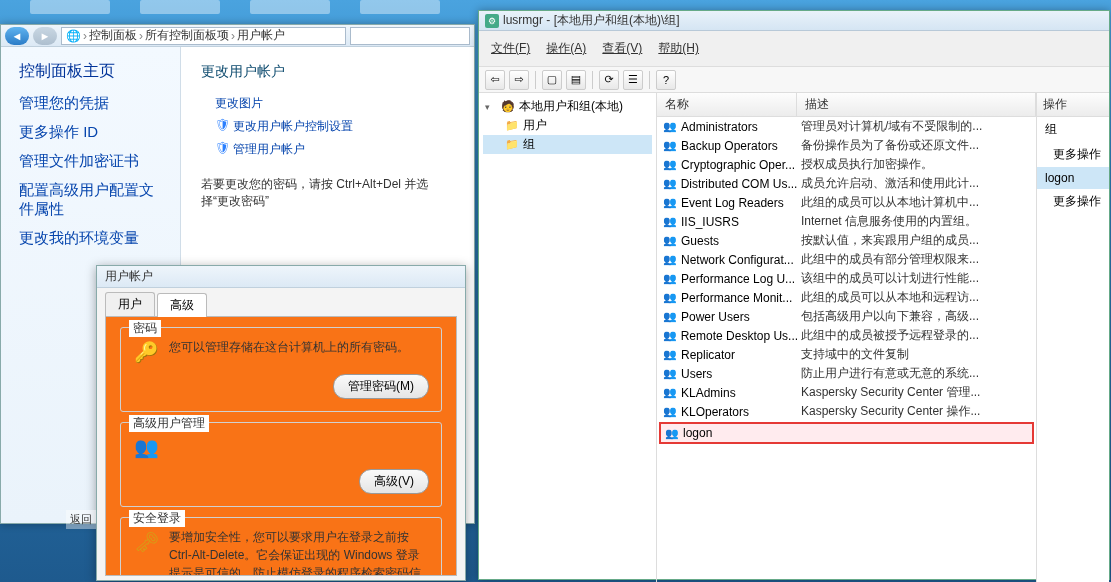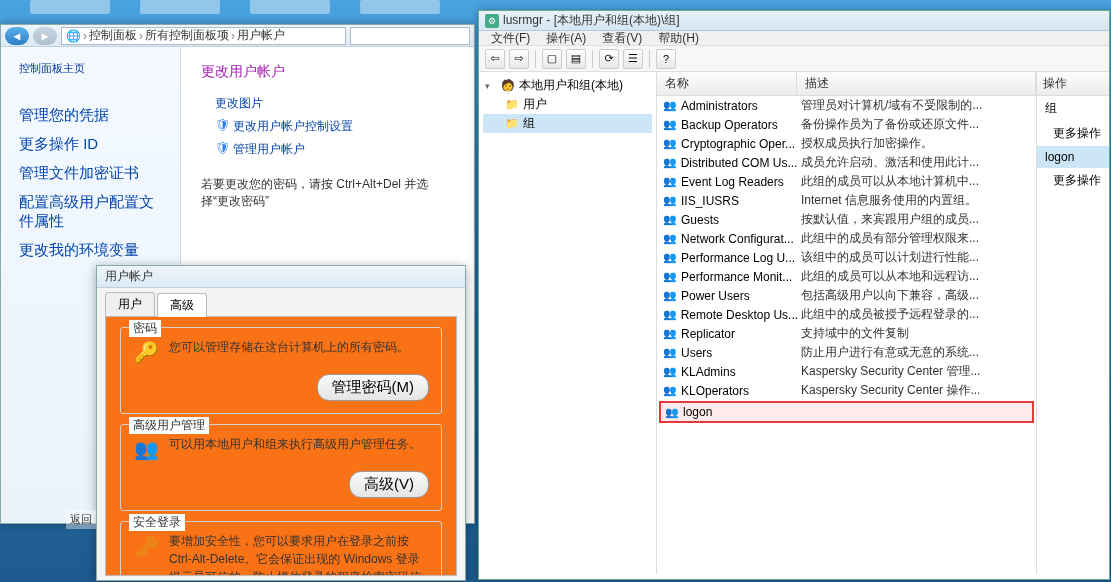--- a/index.html
+++ b/index.html
@@ -12,34 +12,34 @@
     .cpl-window { position:absolute; top:24px; left:0; width:475px; height:500px; background:#fff; border:1px solid #8aa; box-shadow:0 0 8px rgba(0,0,0,.3); }
     .cpl-titlebar { height:22px; background:linear-gradient(180deg,#eef5fb,#dce9f5); border-bottom:1px solid #c0d0dd; display:flex; align-items:center; padding:0 4px; gap:4px; }
     .nav-btn { width:24px; height:18px; background:linear-gradient(180deg,#5fb3ef,#2b7cc7); border-radius:10px; display:flex; align-items:center; justify-content:center; color:#fff; font-size:11px; cursor:pointer; }
     .nav-btn.disabled { background:linear-gradient(180deg,#c9d7e3,#aebfcf); }
     .breadcrumb { flex:1; height:18px; background:#fff; border:1px solid #abc; display:flex; align-items:center; padding:0 4px; gap:2px; font-size:11px; color:#333; }
     .breadcrumb .sep { color:#888; }
     .breadcrumb .seg { color:#333; }
     .searchbox { width:120px; height:18px; background:#fff; border:1px solid #abc; font-size:11px; padding:0 4px; color:#999; }
     .cpl-body { display:flex; height:calc(100% - 22px); }
     .cpl-side { width:180px; background:linear-gradient(180deg,#f3f9ff,#eaf3fb); padding:14px 18px; border-right:1px solid #d0dde8; }
-    .cpl-side-title { color:#003399; font-size:11px; margin-bottom:30px; }
+    .cpl-side-title { color:#003399; font-size:16px; margin-bottom:12px; }
     .cpl-side-link { color:#0645ad; font-size:15px; margin-bottom:10px; cursor:pointer; display:block; }
     .cpl-main { flex:1; padding:16px 20px; }
-    .cpl-main-title { font-size:14px; color:#a21caf; margin-bottom:14px; }
+    .cpl-main-title { font-size:14px; color:#0c4a6e; margin-bottom:14px; }
     .cpl-action { color:#0645ad; font-size:12px; margin:6px 0 6px 14px; cursor:pointer; display:flex; align-items:flex-start; gap:4px; }
     .shield-icon { width:14px; height:14px; display:inline-block; }
     .shield-icon::before { content:"🛡"; font-size:12px; color:#2a7fff; }
     .cpl-hint { font-size:12px; color:#333; margin-top:18px; }
 
     
     .mmc-window { position:absolute; top:10px; left:478px; width:632px; height:570px; background:#fff; border:1px solid #6a8; box-shadow:0 0 8px rgba(0,0,0,.3); }
     .mmc-titlebar { height:20px; background:linear-gradient(180deg,#e9f2fa,#d5e5f3); border-bottom:1px solid #b8c9d8; display:flex; align-items:center; padding:0 6px; font-size:11px; color:#333; gap:4px; }
     .mmc-icon { width:14px; height:14px; background:#4a8; border-radius:2px; display:flex; align-items:center; justify-content:center; font-size:9px; color:#fff; }
-    .mmc-menubar { height:15px; background:#f0f0f0; border-bottom:1px solid #ddd; display:flex; align-items:center; padding:0 6px; gap:4px; font-size:11px; color:#333; }
+    .mmc-menubar { height:36px; background:#f0f0f0; border-bottom:1px solid #ddd; display:flex; align-items:center; padding:0 6px; gap:4px; font-size:11px; color:#333;text-decoration:underline; }
     .mmc-menubar .menu { padding:2px 6px; cursor:pointer; }
     .mmc-toolbar { height:26px; background:#f7f7f7; border-bottom:1px solid #ddd; display:flex; align-items:center; padding:0 6px; gap:4px; }
     .tb-btn { width:20px; height:20px; border:1px solid #ccc; background:linear-gradient(180deg,#fff,#e8e8e8); border-radius:2px; display:flex; align-items:center; justify-content:center; font-size:11px; cursor:pointer; }
     .tb-sep { width:1px; height:18px; background:#ccc; margin:0 2px; }
     .mmc-body { display:flex; height:calc(100% - 66px); }
     .mmc-tree { width:178px; border-right:1px solid #ddd; padding:4px; font-size:12px; }
     .tree-row { display:flex; align-items:center; gap:4px; padding:1px 2px; cursor:pointer; }
     .tree-row.sel { background:#cde6f7; }
     .tree-toggle { width:12px; color:#666; font-size:9px; }
     .tree-icon { width:14px; height:14px; display:flex; align-items:center; justify-content:center; font-size:11px; }
@@ -70,21 +70,21 @@
     .dlg-tab.active { background:#fff; position:relative; top:1px; }
     .dlg-panel { margin:0 8px 8px 8px; background:#f97316; border:1px solid #bbb; padding:10px 14px; height:calc(100% - 54px); overflow:auto; }
     .grp { border:1px solid #d0d0d0; border-radius:3px; margin-bottom:10px; padding:10px 12px 12px 12px; position:relative; }
     .grp-title { position:absolute; top:-8px; left:8px; background:#fff; padding:0 4px; font-size:12px; color:#333; }
     .grp-body { font-size:12px; color:#333; display:flex; gap:8px; }
     .grp-text { flex:1; line-height:1.5; }
     .grp-ico { width:28px; height:28px; display:flex; align-items:center; justify-content:center; font-size:20px; }
     .key-icon::before { content:"🔑"; color:#d4a017; }
     .users-icon::before { content:"👥"; color:#4a90d9; }
     .lock-icon::before { content:"🗝"; color:#d4a017; }
-    .dlg-btn { padding:3px 14px; font-size:15px; background:linear-gradient(180deg,#fafafa,#e5e5e5); border:1px solid #999; border-radius:12px; cursor:pointer; margin-top:8px; float:right; }
+    .dlg-btn { padding:3px 14px; font-size:12px; background:linear-gradient(180deg,#fafafa,#e5e5e5); border:1px solid #999; border-radius:12px; cursor:pointer; margin-top:8px; float:right; }
 
     
     .frag { position:absolute; top:510px; left:66px; color:#333; font-size:11px; background:rgba(255,255,255,.4); padding:2px 4px; }
   </style>
 </head>
 <body>
 
 <div class="taskbar-thumbs">
   <div></div>
     <div></div>
@@ -325,21 +325,20 @@
         <div class="grp-ico key-icon"></div>
         <div class="grp-text">您可以管理存储在这台计算机上的所有密码。</div>
       </div>
       <button class="dlg-btn">管理密码(M)</button>
       <div style="clear:both"></div>
     </div>
     <div class="grp">
       <div class="grp-title">高级用户管理</div>
       <div class="grp-body">
         <div class="grp-ico users-icon"></div>
-        <div class="grp-text">可以用本地用户和组来执行高级用户管理任务。</div>
       </div>
       <button class="dlg-btn">高级(V)</button>
       <div style="clear:both"></div>
     </div>
     <div class="grp">
       <div class="grp-title">安全登录</div>
       <div class="grp-body">
         <div class="grp-ico lock-icon"></div>
         <div class="grp-text">要增加安全性，您可以要求用户在登录之前按 Ctrl-Alt-Delete。它会保证出现的 Windows 登录提示是可信的，防止模仿登录的程序检索密码信息，以便保护系统。</div>
       </div>

